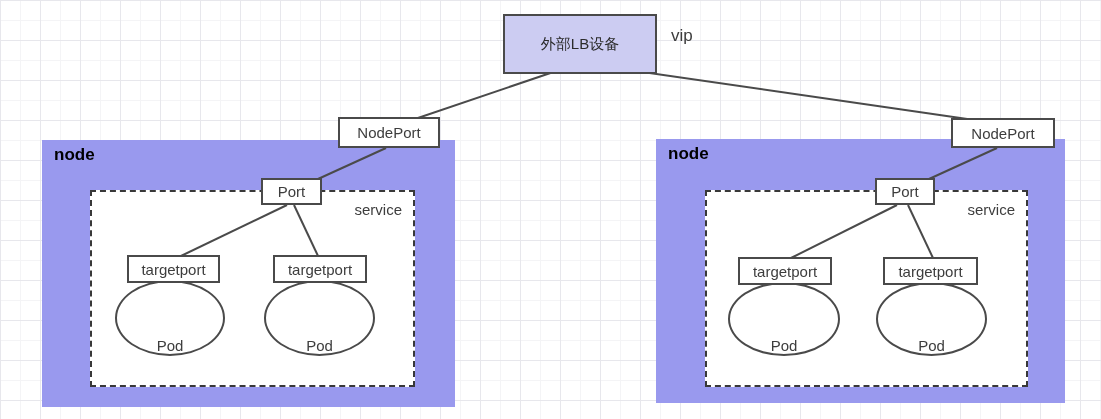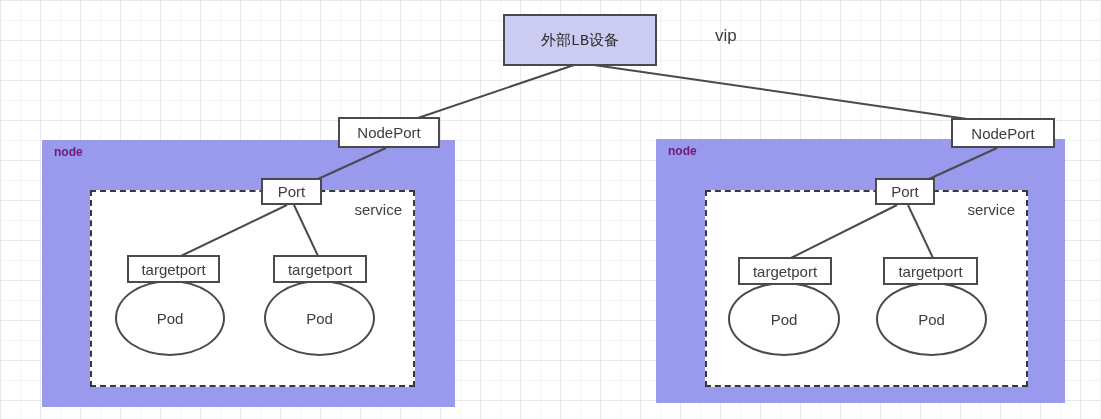--- a/index.html
+++ b/index.html
@@ -29,22 +29,22 @@
   .abs { position: absolute; box-sizing: border-box; }
 
   .node-rect {
     background: var(--color-node-fill);
   }
   .node-label {
     position: absolute;
     left: 12px;
     top: 5px;
     font-weight: bold;
-    font-size: 12px;
-    color: #701a75;
+    font-size: 17px;
+    color: #000000;
   }
 
   .service-box {
     background: #ffffff;
     border: 2px dashed #383838;
     text-align: center;
   }
   .service-label {
     position: absolute;
     top: 9px;
@@ -59,28 +59,27 @@
     background: #ffffff;
     border: 2px solid var(--color-shape-border);
     display: flex;
     align-items: center;
     justify-content: center;
     font-size: 15px;
     color: var(--color-text);
     text-align: center;
   }
   .shape.lb { background: var(--color-lb-fill); color: #2b2b2b; }
-  .shape.pod { border-radius: 50%; }
+  .shape.pod { border-radius: 50%; align-items: flex-end; }
 
   .free-label {
     position: absolute;
     font-size: 17px;
     color: var(--color-text);
     white-space: nowrap;
-    margin-left: 44px;
   }
 
   svg.connectors {
     position: absolute;
     left: 0; top: 0;
     width: 1101px; height: 419px;
     color: var(--color-connector);
     pointer-events: none;
   }
   svg.connectors line { stroke: currentColor; stroke-width: 2; }
@@ -148,18 +147,18 @@
     <span>Port</span>
   </div>
 
   <div class="shape" style="left:338px; top:117px; width:102px; height:31px;">
     <span>NodePort</span>
   </div>
   <div class="shape" style="left:951px; top:118px; width:104px; height:30px;">
     <span>NodePort</span>
   </div>
 
-  <div class="shape lb" style="left:503px; top:14px; width:154px; height:52px;font-family:Liberation Mono, monospace;">
+  <div class="shape lb" style="left:503px; top:14px; width:154px; height:60px;">
     <span>外部LB设备</span>
   </div>
   <div class="free-label" style="left:671px; top:26px;">vip</div>
 
 </div>
 
 </body></html>

